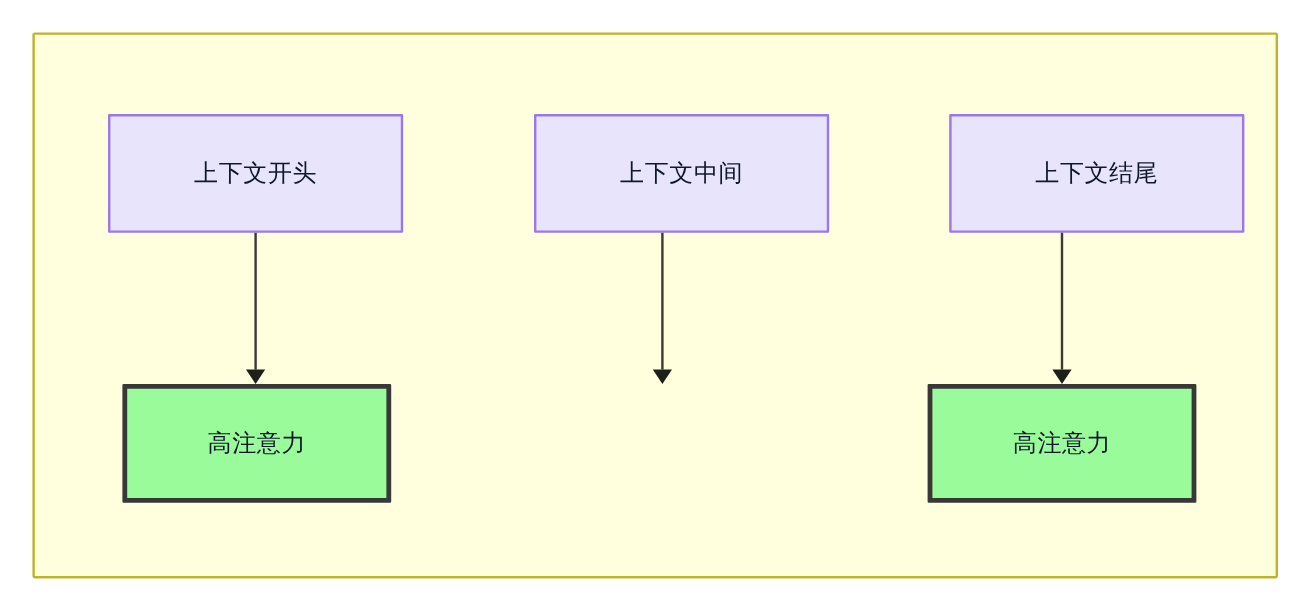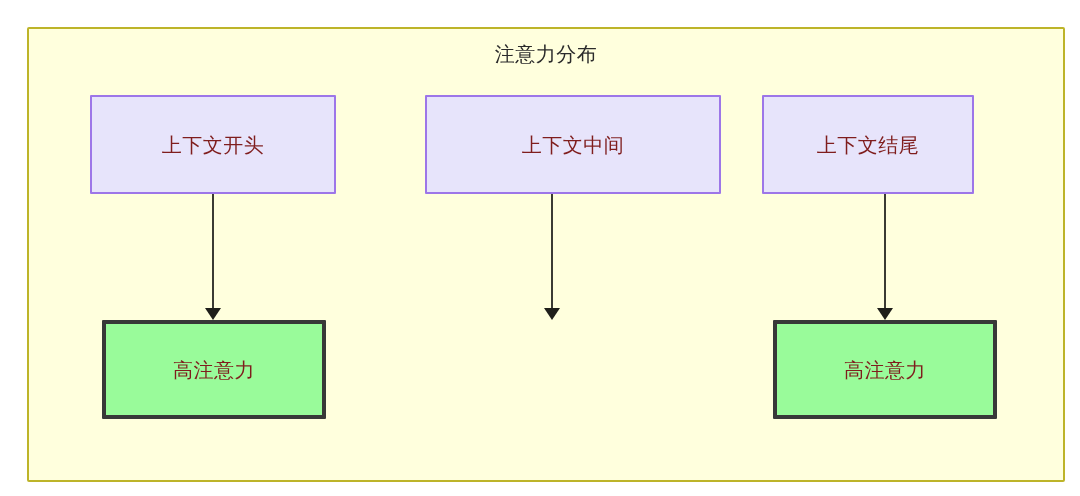--- a/index.html
+++ b/index.html
@@ -48,21 +48,21 @@
 
   
   .node {
     position: absolute;
     box-sizing: border-box;
     display: flex;
     align-items: center;
     justify-content: center;
     font-size: 20px;
     line-height: 1;
-    color: #7f1d1d;
+    color: #0f172a;
     letter-spacing: 0.5px;
     white-space: nowrap;
   }
 
   .node.context {
     background: #e7e4fb;
     border: 2px solid #9d76e8;
     border-radius: 1px;
   }
 
@@ -96,42 +96,41 @@
     border-top: 12px solid #1f1f1a;
   }
 </style>
 </head>
 <body>
 
 <div id="canvas">
 
   <div class="diagram-frame">
 
-    <div class="diagram-title">注意力分布</div>
 
     <div class="node context" style="left:61px; top:66px; width:246px; height:99px;">
       <span>上下文开头</span>
     </div>
 
     <div class="edge" style="left:183px; top:165px; height:114px;"></div>
     <div class="arrowhead" style="left:176px; top:279px;"></div>
 
     <div class="node attention high" style="left:73px; top:291px; width:224px; height:99px;">
       <span>高注意力</span>
     </div>
 
-    <div class="node context" style="left:396px; top:66px; width:296px; height:99px;">
+    <div class="node context" style="left:416px; top:66px; width:246px; height:99px;">
       <span>上下文中间</span>
     </div>
 
     <div class="edge" style="left:522px; top:165px; height:114px;"></div>
     <div class="arrowhead" style="left:515px; top:279px;"></div>
 
 
-    <div class="node context" style="left:733px; top:66px; width:212px; height:99px;">
+    <div class="node context" style="left:762px; top:66px; width:246px; height:99px;">
       <span>上下文结尾</span>
     </div>
 
     <div class="edge" style="left:855px; top:165px; height:114px;"></div>
     <div class="arrowhead" style="left:848px; top:279px;"></div>
 
     <div class="node attention high" style="left:744px; top:291px; width:224px; height:99px;">
       <span>高注意力</span>
     </div>
 

